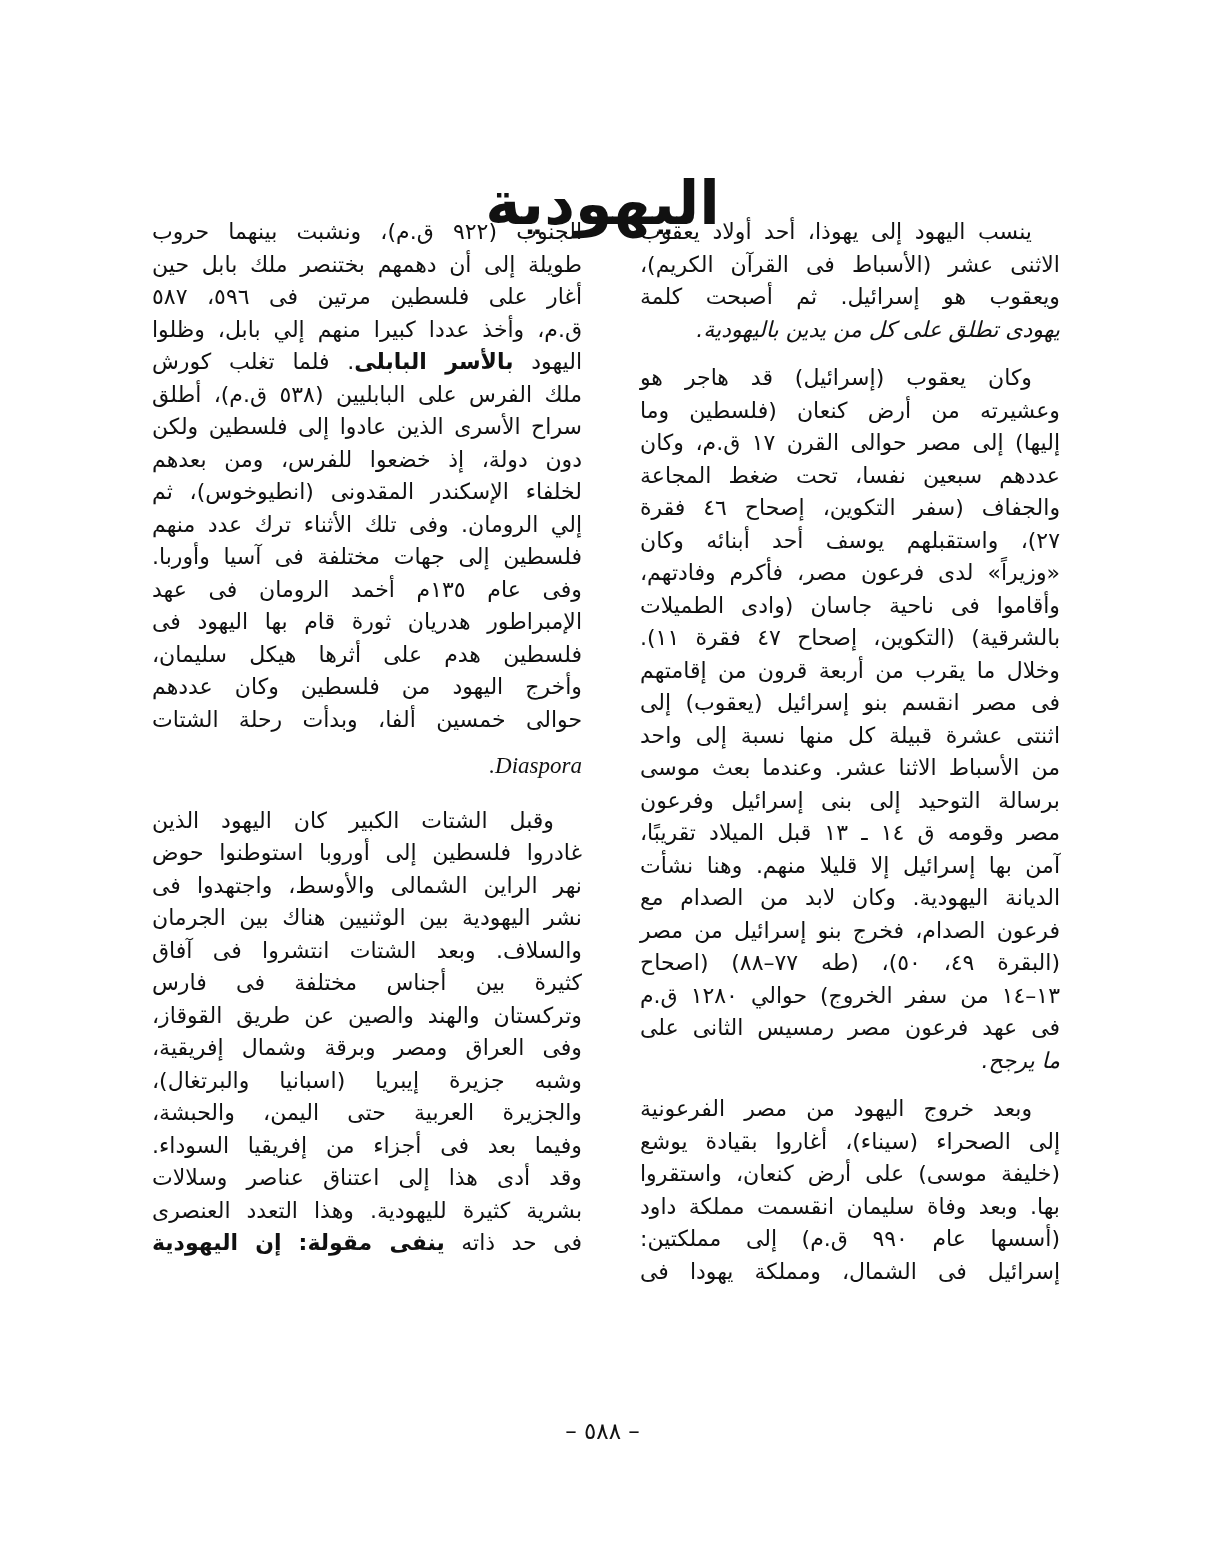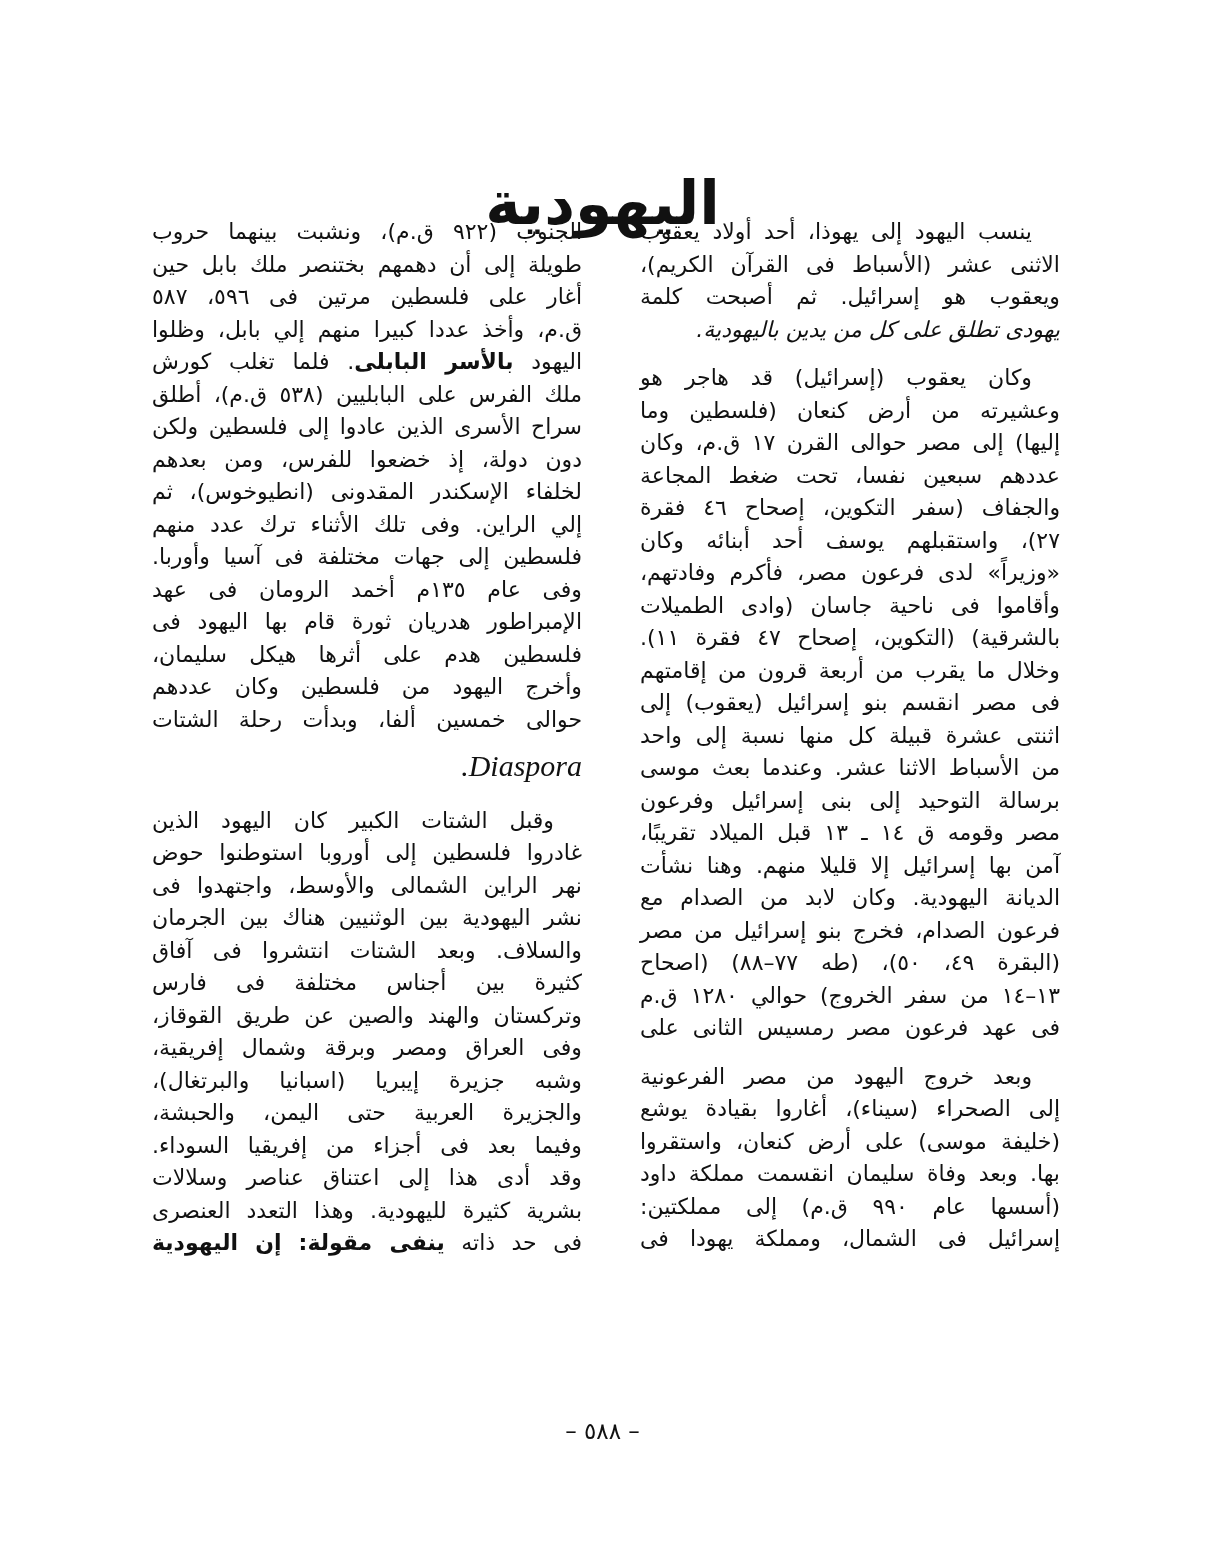--- a/index.html
+++ b/index.html
@@ -58,21 +58,21 @@
       font-style: italic;
     }
     .line.indent {
       padding-right: 28px;
     }
     .para {
       margin: 0 0 16px 0;
     }
     .latin {
       font-family: "Liberation Serif", "DejaVu Serif", serif;
-      font-size: 30px;
+      font-size: 23px;
     }
     b, .bold {
       font-weight: bold;
     }
     .page-number {
       position: absolute;
       top: 1418px;
       left: 0;
       width: 1205px;
       text-align: center;
@@ -108,20 +108,21 @@
     <span class="line">اثنتى عشرة قبيلة كل منها نسبة إلى واحد</span>
     <span class="line">من الأسباط الاثنا عشر. وعندما بعث موسى</span>
     <span class="line">برسالة التوحيد إلى بنى إسرائيل وفرعون</span>
     <span class="line">مصر وقومه ق ١٤ ـ ١٣ قبل الميلاد تقريبًا،</span>
     <span class="line">آمن بها إسرائيل إلا قليلا منهم. وهنا نشأت</span>
     <span class="line">الديانة اليهودية. وكان لابد من الصدام مع</span>
     <span class="line">فرعون الصدام، فخرج بنو إسرائيل من مصر</span>
     <span class="line">(البقرة ٤٩، ٥٠)، (طه ٧٧–٨٨) (اصحاح</span>
     <span class="line">١٣–١٤ من سفر الخروج) حوالي ١٢٨٠ ق.م</span>
     <span class="line">فى عهد فرعون مصر رمسيس الثانى على</span>
+    <span class="line last">ما يرجح.</span>
   </div>
   <div class="para">
     <span class="line indent">وبعد خروج اليهود من مصر الفرعونية</span>
     <span class="line">إلى الصحراء (سيناء)، أغاروا بقيادة يوشع</span>
     <span class="line">(خليفة موسى) على أرض كنعان، واستقروا</span>
     <span class="line">بها. وبعد وفاة سليمان انقسمت مملكة داود</span>
     <span class="line">(أسسها عام ٩٩٠ ق.م) إلى مملكتين:</span>
     <span class="line">إسرائيل فى الشمال، ومملكة يهودا فى</span>
   </div>
 </div>
@@ -130,21 +131,21 @@
   <div class="para">
     <span class="line">الجنوب (٩٢٢ ق.م)، ونشبت بينهما حروب</span>
     <span class="line">طويلة إلى أن دهمهم بختنصر ملك بابل حين</span>
     <span class="line">أغار على فلسطين مرتين فى ٥٩٦، ٥٨٧</span>
     <span class="line">ق.م، وأخذ عددا كبيرا منهم إلي بابل، وظلوا</span>
     <span class="line"><span>اليهود </span><b>بالأسر البابلى</b><span>. فلما تغلب كورش</span></span>
     <span class="line">ملك الفرس على البابليين (٥٣٨ ق.م)، أطلق</span>
     <span class="line">سراح الأسرى الذين عادوا إلى فلسطين ولكن</span>
     <span class="line">دون دولة، إذ خضعوا للفرس، ومن بعدهم</span>
     <span class="line">لخلفاء الإسكندر المقدونى (انطيوخوس)، ثم</span>
-    <span class="line">إلي الراين. وفى تلك الأثناء ترك عدد منهم</span>
+    <span class="line">إلي الرومان. وفى تلك الأثناء ترك عدد منهم</span>
     <span class="line">فلسطين إلى جهات مختلفة فى آسيا وأوربا.</span>
     <span class="line">وفى عام ١٣٥م أخمد الرومان فى عهد</span>
     <span class="line">الإمبراطور هدريان ثورة قام بها اليهود فى</span>
     <span class="line">فلسطين هدم على أثرها هيكل سليمان،</span>
     <span class="line">وأخرج اليهود من فلسطين وكان عددهم</span>
     <span class="line">حوالى خمسين ألفا، وبدأت رحلة الشتات</span>
     <span class="line last" style="margin-top:14px;"><span class="latin" dir="ltr">.Diaspora</span></span>
   </div>
   <div class="para" style="margin-top:22px;">
     <span class="line indent">وقبل الشتات الكبير كان اليهود الذين</span>

